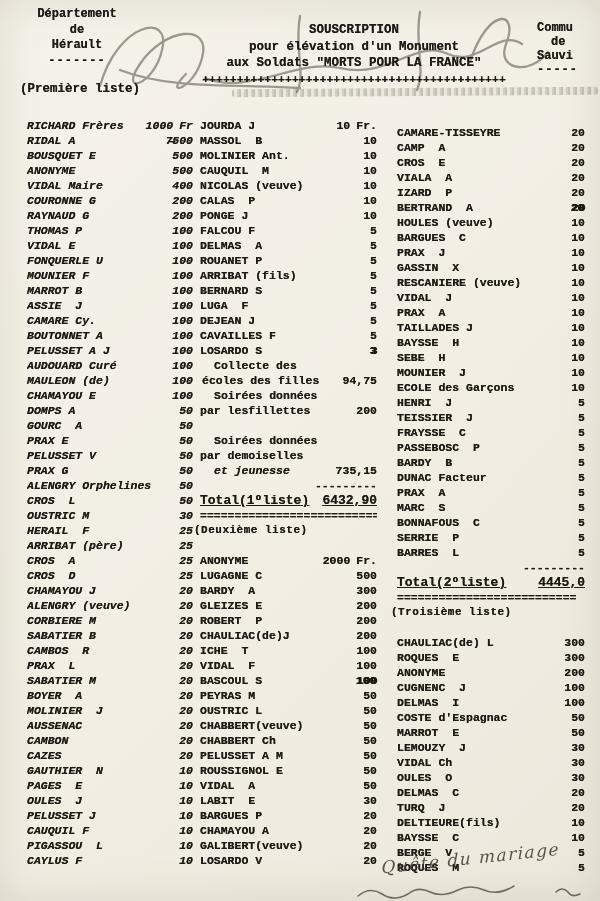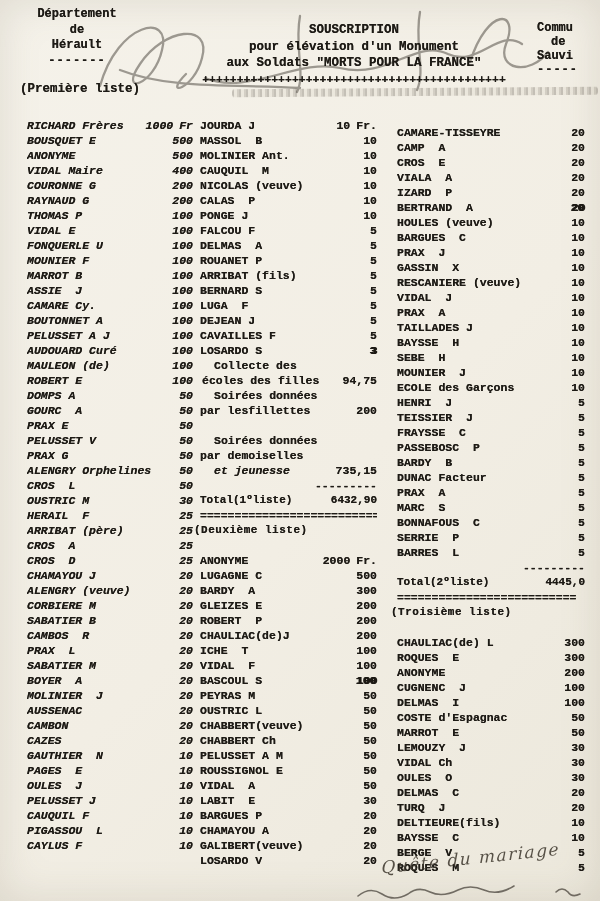--- a/index.html
+++ b/index.html
@@ -27,21 +27,21 @@
   .col{position:absolute; font-size:11.5px; line-height:15px;}
   .col1{left:27px;  top:118px; width:166px;font-style:italic;}
   .col2{left:200px; top:118px; width:177px;}
   .col3{left:397px; top:125px; width:188px;}
   .row{display:flex; height:15px; align-items:baseline; white-space:pre;}
   .nm{flex:1 1 auto; overflow:hidden; white-space:pre;}
   .val{flex:0 0 auto; text-align:right; min-width:30px; margin-left:4px;}
   .sfx{flex:0 0 auto; margin-left:6px;}
   .note .nm{flex:0 1 auto;}
   .note .val{flex:1 1 auto;}
-  .total{font-size:11px;}
+  .total{font-size:13px;text-decoration:underline;}
   .heading{font-size:11px; letter-spacing:.5px; margin-left:-6px;}
   .rule-dash{display:block; text-align:right; overflow:hidden; letter-spacing:0;}
   .rule-eq{display:block; overflow:hidden; letter-spacing:0; white-space:nowrap;}
   .gap{height:15px;}
   .ov{text-shadow:.8px 0 currentColor,-.8px 0 currentColor,0 0 .6px rgba(25,22,18,.85);}
   
   .scribble{position:absolute; left:0; top:0; pointer-events:none;}
   .hand-note{position:absolute; left:381px; top:846px; width:220px;
     font-family:"DejaVu Serif","Liberation Serif",serif; font-style:italic;
     font-size:17px; color:#423c32; transform:rotate(-6deg) skewX(-6deg);
@@ -88,37 +88,38 @@
     <div>Sauvi</div>
     <div class="hr-dash">-----</div>
   </div>
 
   <div class="smudge"></div>
 
   <div class="list-label tw">(Première liste)</div>
 
   <div class="col col1 tw">
       <div class="row"><span class="nm">RICHARD Frères</span><span class="val">1000</span><span class="sfx">Fr</span></div>
+      <div class="row"><span class="nm">RIDAL A</span><span class="val">7̶500</span></div>
       <div class="row"><span class="nm">BOUSQUET E</span><span class="val">500</span></div>
       <div class="row"><span class="nm">ANONYME</span><span class="val">500</span></div>
       <div class="row"><span class="nm">VIDAL Maire</span><span class="val">400</span></div>
       <div class="row"><span class="nm">COURONNE G</span><span class="val">200</span></div>
       <div class="row"><span class="nm">RAYNAUD G</span><span class="val">200</span></div>
       <div class="row"><span class="nm">THOMAS P</span><span class="val">100</span></div>
       <div class="row"><span class="nm">VIDAL E</span><span class="val">100</span></div>
       <div class="row"><span class="nm">FONQUERLE U</span><span class="val">100</span></div>
       <div class="row"><span class="nm">MOUNIER F</span><span class="val">100</span></div>
       <div class="row"><span class="nm">MARROT B</span><span class="val">100</span></div>
       <div class="row"><span class="nm">ASSIE  J</span><span class="val">100</span></div>
       <div class="row"><span class="nm">CAMARE Cy.</span><span class="val">100</span></div>
       <div class="row"><span class="nm">BOUTONNET A</span><span class="val">100</span></div>
       <div class="row"><span class="nm">PELUSSET A J</span><span class="val">100</span></div>
       <div class="row"><span class="nm">AUDOUARD Curé</span><span class="val">100</span></div>
       <div class="row"><span class="nm">MAULEON (de)</span><span class="val">100</span></div>
-      <div class="row"><span class="nm">ROBERT E</span><span class="val">100</span></div>
+      <div class="row"><span class="nm">CHAMAYOU E</span><span class="val">100</span></div>
       <div class="row"><span class="nm">DOMPS A</span><span class="val">50</span></div>
       <div class="row"><span class="nm">GOURC  A</span><span class="val">50</span></div>
       <div class="row"><span class="nm">PRAX E</span><span class="val">50</span></div>
       <div class="row"><span class="nm">PELUSSET V</span><span class="val">50</span></div>
       <div class="row"><span class="nm">PRAX G</span><span class="val">50</span></div>
       <div class="row"><span class="nm">ALENGRY Orphelines</span><span class="val">50</span></div>
       <div class="row"><span class="nm">CROS  L</span><span class="val">50</span></div>
       <div class="row"><span class="nm">OUSTRIC M</span><span class="val">30</span></div>
       <div class="row"><span class="nm">HERAIL  F</span><span class="val">25</span></div>
       <div class="row"><span class="nm">ARRIBAT (père)</span><span class="val">25</span></div>

